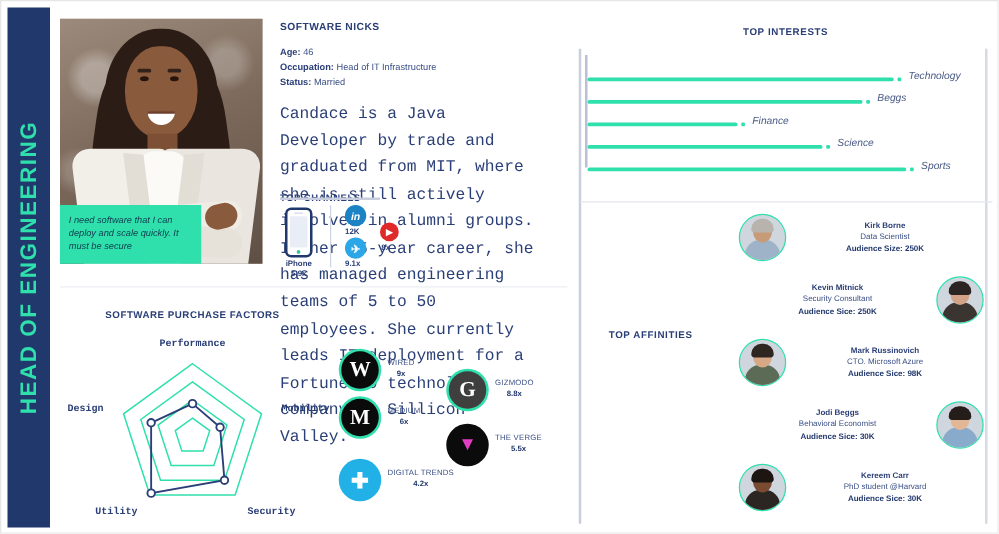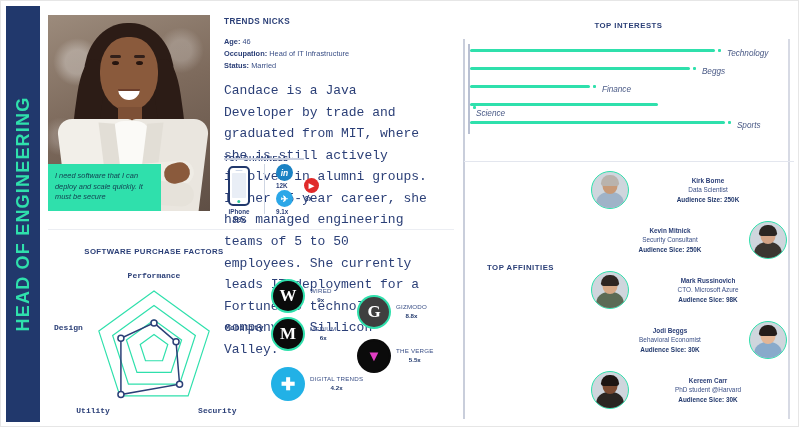--- a/index.html
+++ b/index.html
@@ -97,21 +97,21 @@
   
   .hdiv{position:absolute;left:463px;top:160px;width:330px;height:1.2px;background:#e3e6ee;}
   .vdiv-main{position:absolute;left:462px;top:38px;width:1.6px;height:380px;background:#c9cedb;}
   .vdiv-right{position:absolute;left:787px;top:38px;width:1.6px;height:380px;background:#d7dae4;}
   .hdiv-low{position:absolute;left:47px;top:228px;width:406px;height:1.2px;background:#eceef3;}
 
   
   .ti-title{position:absolute;left:462px;top:20px;width:331px;text-align:center;font-size:7.8px;font-weight:bold;letter-spacing:.5px;}
   .ti-axis{position:absolute;left:467px;top:43px;width:1.8px;height:90px;background:#b9c0d2;}
   .bars{position:absolute;left:469px;top:48px;width:320px;height:88px;}
-  .brow{position:absolute;height:16px;display:flex;align-items:flex-start;}
+  .brow{position:absolute;height:16px;display:flex;align-items:flex-end;}
   .bline{height:2.6px;background:#2fe0ac;border-radius:2px;}
   .bdot{width:3.4px;height:3.4px;background:#2fe0ac;margin-left:2.5px;border-radius:1px;}
   .blab{font-size:8.2px;font-style:italic;color:#4a5a86;margin-left:6px;white-space:nowrap;}
 
   
   .inf-title{position:absolute;left:486px;top:262px;font-size:7.8px;font-weight:bold;letter-spacing:.5px;}
   .inf-list{position:absolute;left:590px;top:170px;width:200px;height:248px;}
   .inf{position:absolute;display:flex;align-items:center;width:196px;}
   .inf.right{flex-direction:row-reverse;}
   .av{width:36px;height:36px;border-radius:50%;border:1.6px solid #2fe0ac;overflow:hidden;position:relative;flex:0 0 auto;background:#cfd6dd;}
@@ -163,21 +163,21 @@
     <div class="p-lapelL"></div>
     <div class="p-lapelR"></div>
     <div class="p-armL"></div>
     <div class="p-armR"></div>
     <div class="p-handL"></div>
     <div class="p-handR"></div>
   </div>
   <div class="quote">I need software that I can deploy and scale quickly. It must be secure</div>
 
   <div class="profile">
-    <div class="pname">TRENDS NICKS</div>
+    <div class="pname">SOFTWARE NICKS</div>
     <div class="pmeta">
       <div><b>Age:</b> <span>46</span></div>
       <div><b>Occupation:</b> <span>Head of IT Infrastructure</span></div>
       <div><b>Status:</b> <span>Married</span></div>
     </div>
     <div class="pbio">Candace is a Java Developer by trade and graduated from MIT, where she is still actively involved in alumni groups. In her 25-year career, she has managed engineering teams of 5 to 50 employees. She currently leads IT deployment for a Fortune 50 technology company in Sillicon Valley.</div>
   </div>
 
   <div class="tc-title">TOP CHANNELS</div>
   <div class="tc-rule"></div>
@@ -219,21 +219,21 @@
       <div class="brow" style="top: 18px;">
         <div class="bline" style="width: 220px;"></div>
         <div class="bdot"></div>
         <div class="blab">Beggs</div>
       </div>
       <div class="brow" style="top: 36px;">
         <div class="bline" style="width: 120px;"></div>
         <div class="bdot"></div>
         <div class="blab">Finance</div>
       </div>
-      <div class="brow" style="top: 54px; flex-direction: column;">
+      <div class="brow" style="top: 54px;">
         <div class="bline" style="width: 188px;"></div>
         <div class="bdot"></div>
         <div class="blab">Science</div>
       </div>
       <div class="brow" style="top: 72px;">
         <div class="bline" style="width: 255px;"></div>
         <div class="bdot"></div>
         <div class="blab">Sports</div>
       </div>
     </div>

